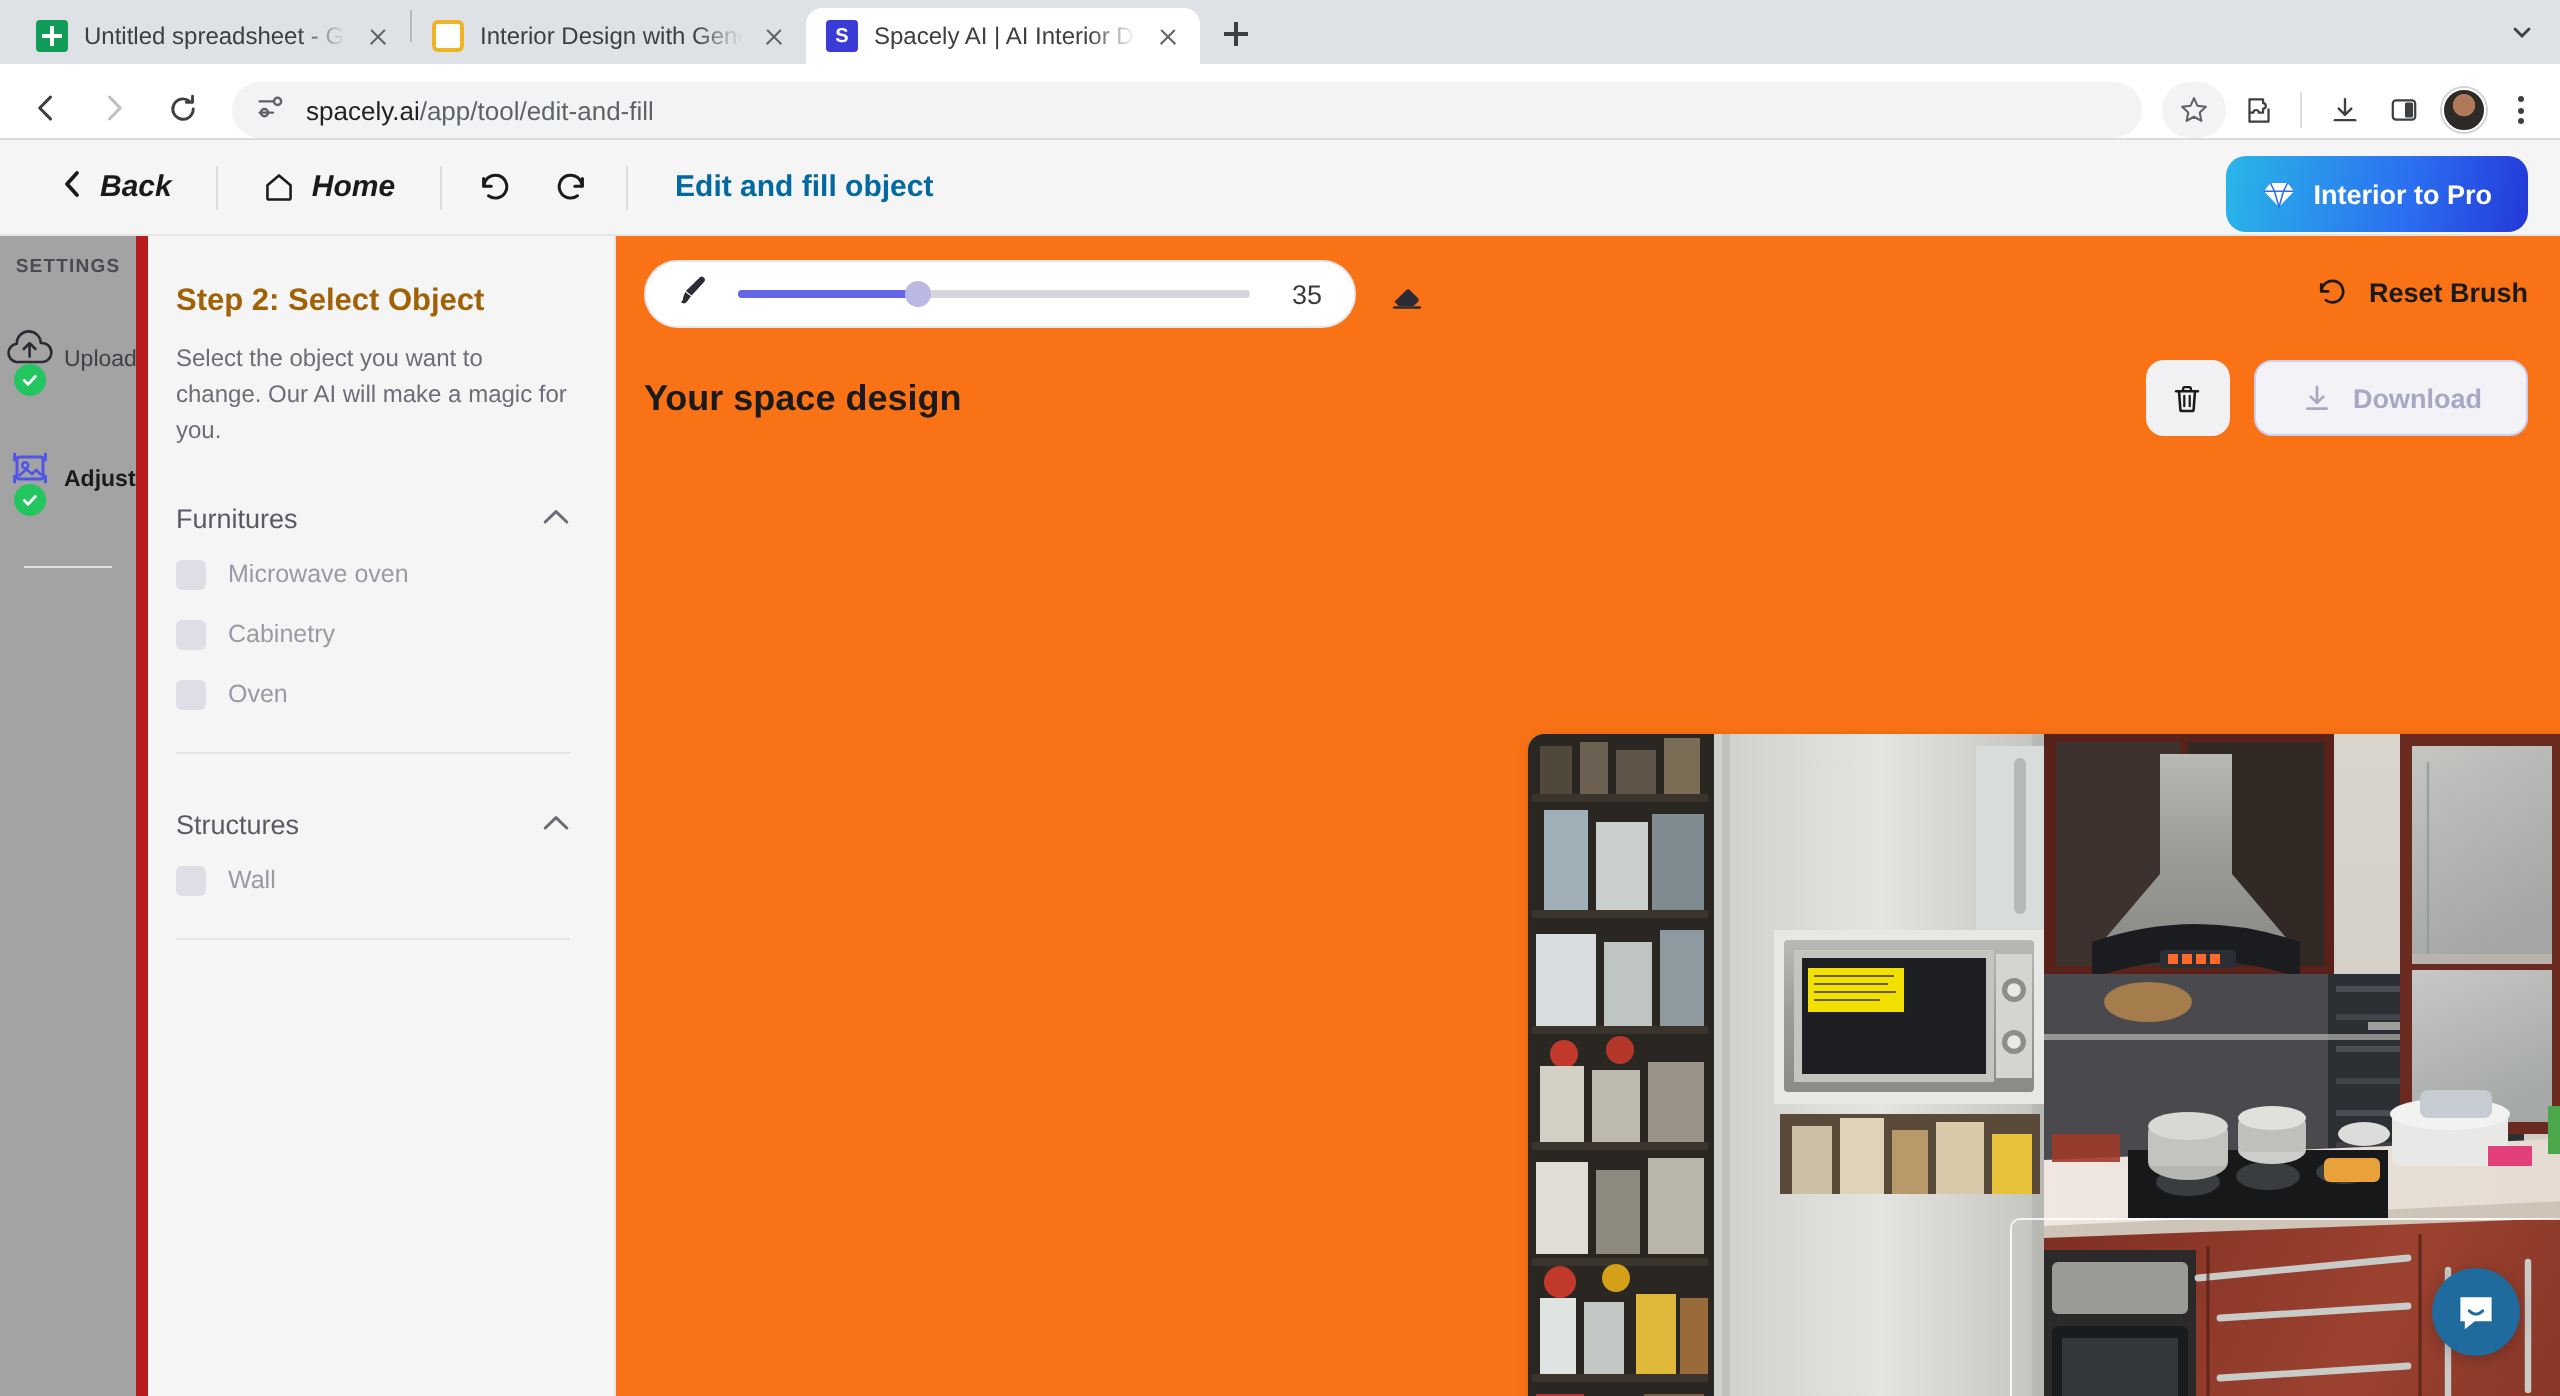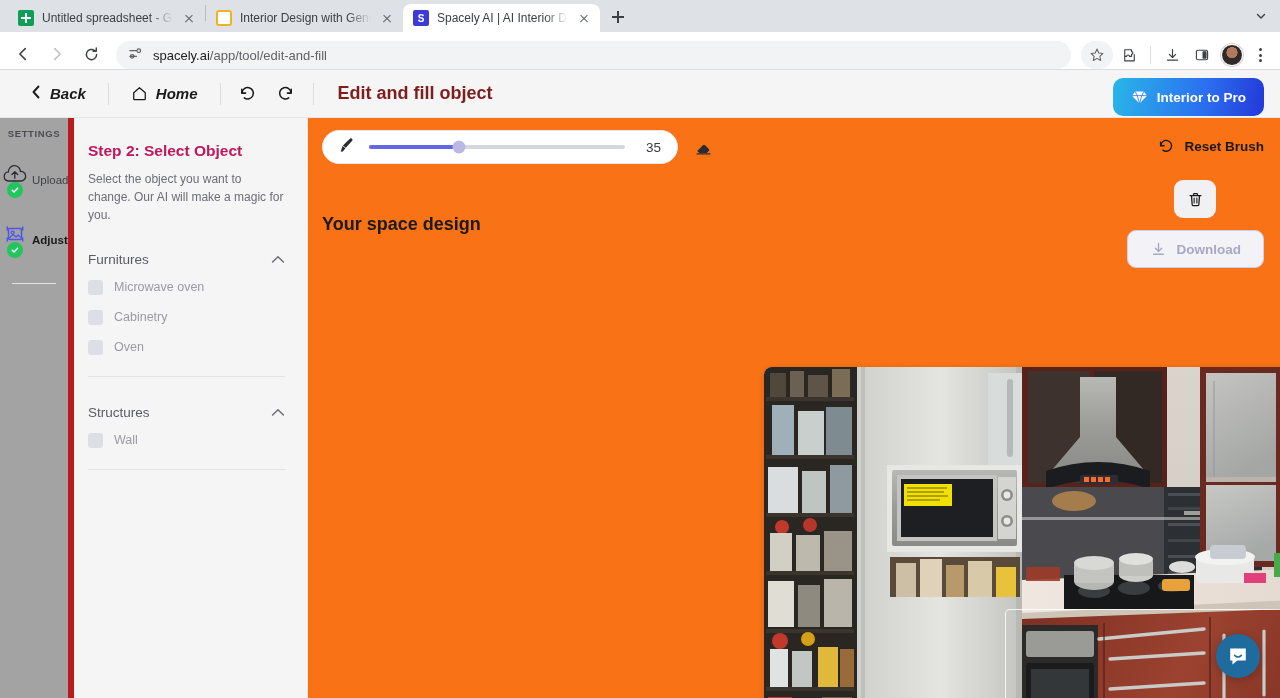--- a/index.html
+++ b/index.html
@@ -117,21 +117,21 @@
   .hdr-btn {
     display: flex; align-items: flex-start; gap: 8px; padding: 6px 14px;
     font-size: 15px; font-weight: bold; color: #1a1a1a; border-radius: 8px; font-style: italic;
   }
   .hdr-icon-btn {
     width: 38px; height: 34px; display: flex; align-items: center;
     justify-content: center; color: #1a1a1a; border-radius: 8px;
   }
   .hdr-sep { width: 1px; height: 22px; background: #dcdcdc; margin: 0 8px; }
   .app-title {
-    font-size: 18px; font-weight: bold; color: #7f1d1d; margin-left: 16px;
+    font-size: 15px; font-weight: bold; color: #0369a1; margin-left: 16px;
   }
   .upgrade-btn {
     position: absolute; right: 16px; top: 8px;
     height: 38px; padding: 0 18px; border-radius: 10px;
     background: linear-gradient(100deg, #29b6e8 0%, #2b6ff0 60%, #2438d8 100%);
     color: #ffffff; font-size: 13.5px; font-weight: bold;
     display: flex; align-items: center; gap: 9px;
   }
 
   
@@ -157,21 +157,21 @@
     justify-content: center;
   }
   .rail-text { font-size: 11.5px; color: #40404a; }
   .rail-text.active { font-weight: bold; color: #1a1a1a; }
   .rail-divider { width: 44px; height: 1px; background: #e2e2e2; margin: 6px auto 0; }
 
   .panel {
     width: 234px; flex: 0 0 234px; background: #f5f5f5;
     border-right: 1px solid #e6e6e6; padding: 24px 22px 0 14px;
   }
-  .panel-title { font-size: 15.5px; font-weight: bold; color: #be185d; }
+  .panel-title { font-size: 15.5px; font-weight: bold; color: #a16207; }
   .panel-desc {
     font-size: 12px; color: #6d6d78; line-height: 1.5; margin-top: 10px;
   }
   .group-head {
     display: flex; align-items: center; justify-content: space-between;
     margin-top: 26px; margin-bottom: 4px;
   }
   .group-title { font-size: 13.5px; color: #5a5a66; }
   .chev { color: #6d6d78; }
   .opt-row {
@@ -217,21 +217,21 @@
     position: absolute; right: 16px; top: 50%; transform: translateY(-50%);
     display: flex; align-items: center; gap: 9px;
     font-size: 13.5px; font-weight: bold; color: #1a1a1a;
   }
 
   .design-row {
     display: flex; align-items: center; justify-content: space-between;
     padding: 6px 16px 0 14px; position: relative;
   }
   .design-title { font-size: 18px; font-weight: bold; color: #1a1a1a; }
-  .design-actions { display: flex; align-items: center; gap: 12px; flex-direction: column; }
+  .design-actions { display: flex; align-items: center; gap: 12px; }
   .trash-btn {
     width: 42px; height: 38px; background: #f1f1f3; border-radius: 9px;
     display: flex; align-items: center; justify-content: center; color: #1a1a1a;
   }
   .download-btn {
     height: 38px; padding: 0 22px; border-radius: 9px;
     border: 1px solid #ceceee; background: #f2f2f7;
     display: flex; align-items: center; gap: 10px;
     font-size: 13.5px; font-weight: bold; color: #a8a8c4;
   }

